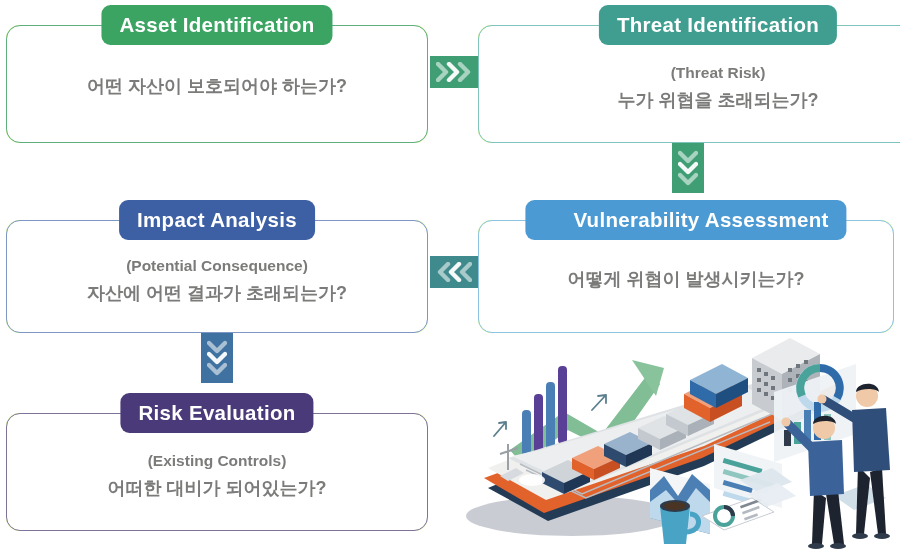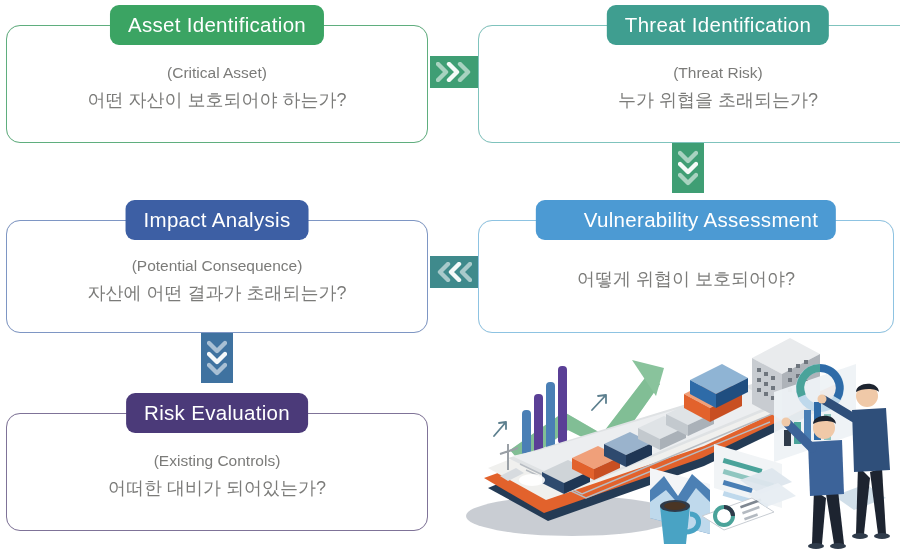--- a/index.html
+++ b/index.html
@@ -3,21 +3,21 @@
 <meta charset="utf-8">
 <style>
   html,body{margin:0;padding:0;background:#ffffff;}
   body{
     width:900px;height:552px;position:relative;overflow:hidden;
     font-family:"Liberation Sans","DejaVu Sans",sans-serif;
   }
   #stage{position:absolute;left:0;top:0;width:900px;height:552px;}
 
   
-  .node{position:absolute;box-sizing:border-box;background:#e5e5e5;border-radius:14px;}
+  .node{position:absolute;box-sizing:border-box;background:#bef264;border-radius:14px;font-weight:bold;}
   .node .body{
     position:absolute;left:0;top:0;width:100%;height:100%;
     box-sizing:border-box;border-radius:14px;background:#ffffff;
   }
   .node .hdr{
     position:absolute;left:50%;transform:translateX(-50%);
     top:-20px;height:40px;border-radius:9px;
     display:flex;align-items:center;justify-content:center;
     color:#ffffff;font-size:20.5px;letter-spacing:.3px;white-space:nowrap;
     padding:0 18px;z-index:4;
@@ -54,39 +54,38 @@
 </style>
 </head>
 <body>
 
 <div id="stage">
 
   <div class="node n-asset" style="left:6px;top:25px;width:422px;height:118px;">
     <div class="body"></div>
     <div class="hdr">Asset Identification</div>
     <div class="txt">
-      <span class="en">(Critical Asset)</span>
       <span class="ko">어떤 자산이 보호되어야 하는가?</span>
     </div>
   </div>
 
   <div class="node n-threat" style="left:478px;top:25px;width:480px;height:118px;">
     <div class="body"></div>
     <div class="hdr">Threat Identification</div>
     <div class="txt">
       <span class="en">(Threat Risk)</span>
       <span class="ko">누가 위협을 초래되는가?</span>
     </div>
   </div>
 
   <div class="node n-vuln" style="left:478px;top:220px;width:416px;height:113px;">
     <div class="body"></div>
     <div class="hdr">Vulnerability Assessment</div>
     <div class="txt">
-      <span class="ko">어떻게 위협이 보호되어야?</span>
+      <span class="ko">어떻게 위협이 발생시키는가?</span>
     </div>
   </div>
 
   <div class="node n-risk" style="left:6px;top:413px;width:422px;height:118px;">
     <div class="body"></div>
     <div class="hdr">Risk Evaluation</div>
     <div class="txt">
       <span class="en">(Existing Controls)</span>
       <span class="ko">어떠한 대비가 되어있는가?</span>
     </div>

